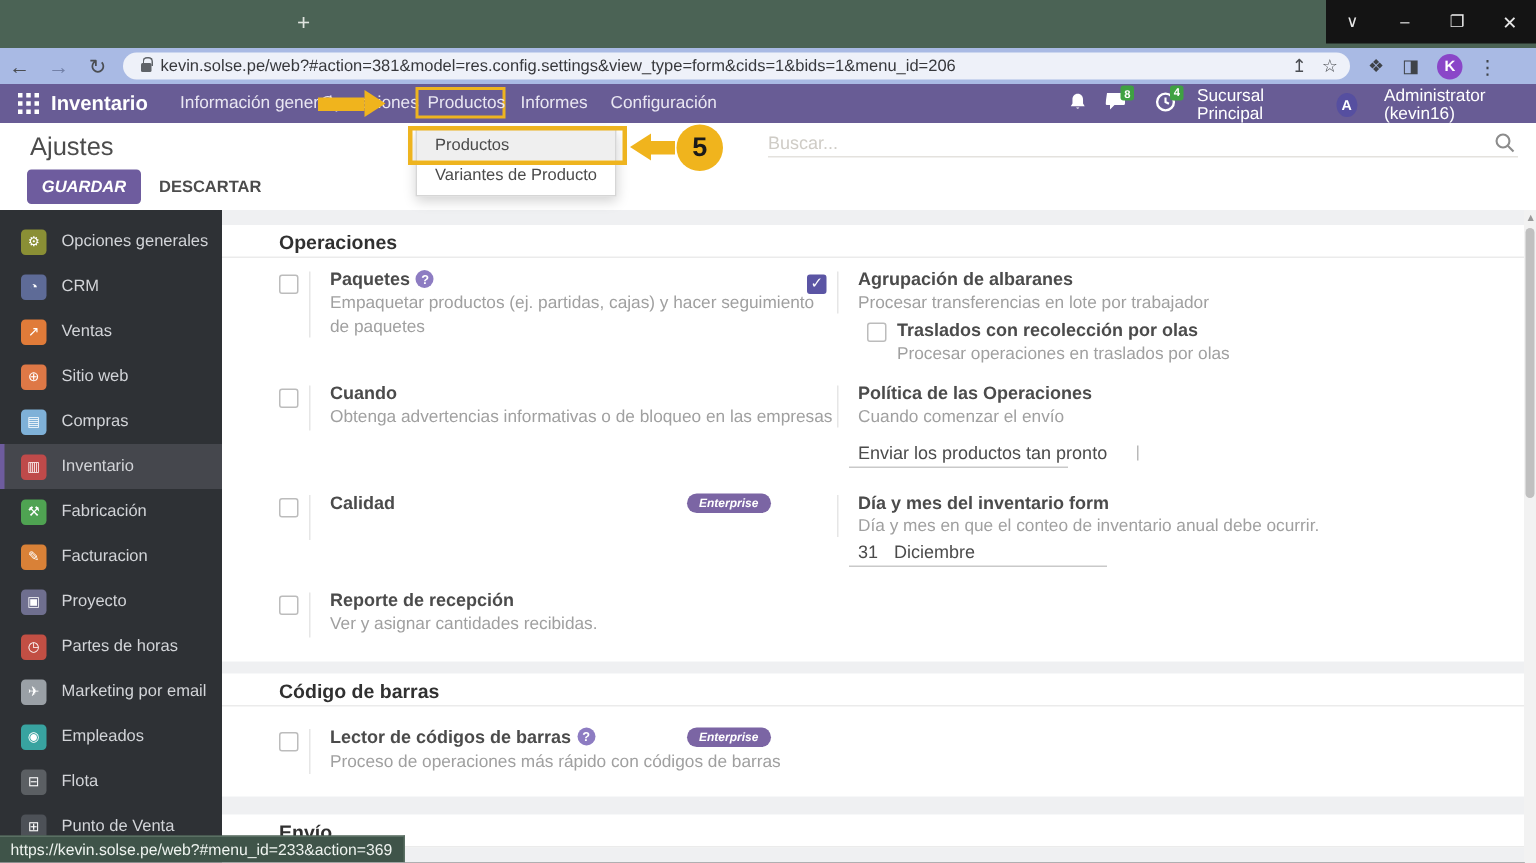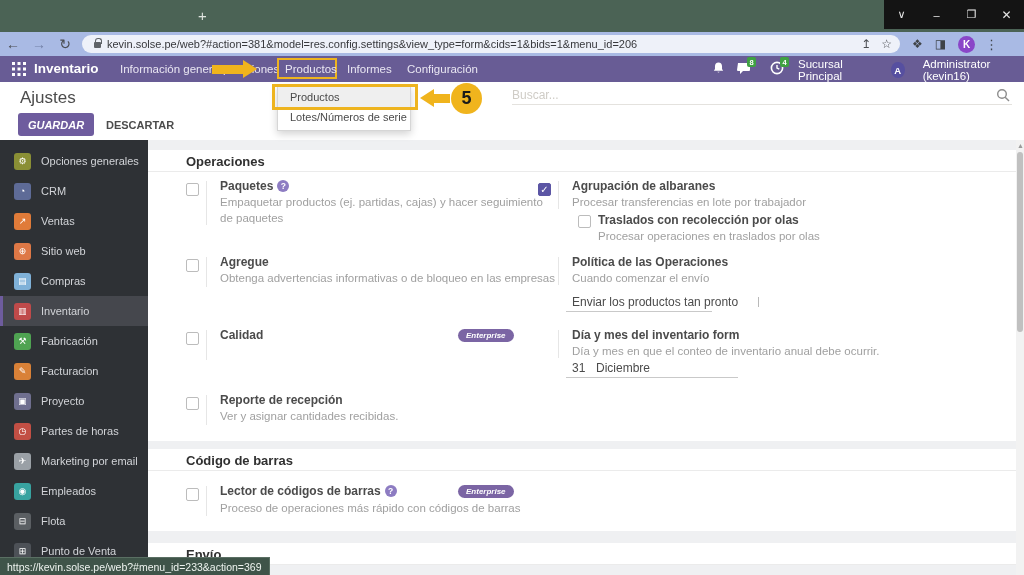--- a/index.html
+++ b/index.html
@@ -186,21 +186,21 @@
   <div class="abs searchwrap">
     <input class="searchinput" type="text" placeholder="Buscar..." style="">
     <svg width="14" height="14" viewBox="0 0 14 14" style="flex:0 0 auto; margin-right:2px;">
         <circle cx="6" cy="6" r="4.3" fill="none" stroke="#8c8c8c" stroke-width="1.4"></circle>
         <path d="M9.2 9.2 L13 13" stroke="#8c8c8c" stroke-width="1.4"></path>
       </svg>
   </div>
 
   <div class="abs dropdown">
     <div class="dd-item hover">Productos</div>
-    <div class="dd-item">Lotes/Números de serie</div>
+    <div class="dd-item">Variantes de Producto</div>
   </div>
   <div class="abs ann-box" style="left:272px; top:84px; width:146px; height:26px;"></div>
   <div class="abs gold arrow-left-body"></div>
   <div class="abs arrow-left-tip"></div>
   <div class="abs step-circle">5</div>
 
   <div class="abs sidebar">
     <div class="side-item" style="top:6px;">
         <span class="side-ic" style="background: rgb(138, 143, 53);">⚙</span>
         <span class="side-label">Opciones generales</span>
@@ -266,21 +266,21 @@
     <div class="sec-rule" style="top:21px;"></div>
   </div>
 
   <span class="abs cb" style="left:186px; top:183px;"></span>
   <span class="abs vline" style="left:206px; top:181px; height:44px;"></span>
   <span class="abs s-label" style="left:220px; top:179px;"><span>Paquetes</span><span class="help">?</span></span>
   <span class="abs s-desc" style="left:220px; top:195px; width:330px;">Empaquetar productos (ej. partidas, cajas) y hacer seguimiento de paquetes</span>
 
   <span class="abs cb" style="left:186px; top:259px;"></span>
   <span class="abs vline" style="left:206px; top:257px; height:30px;"></span>
-  <span class="abs s-label" style="left:220px; top:255px;">Agregue</span>
+  <span class="abs s-label" style="left:220px; top:255px;">Cuando</span>
   <span class="abs s-desc" style="left:220px; top:271px; width:352px;">Obtenga advertencias informativas o de bloqueo en las empresas</span>
 
   <span class="abs cb" style="left:186px; top:332px;"></span>
   <span class="abs vline" style="left:206px; top:330px; height:30px;"></span>
   <span class="abs s-label" style="left:220px; top:328px;">Calidad</span>
   <span class="abs ent-badge" style="left:458px; top:329px;">Enterprise</span>
 
   <span class="abs cb" style="left:186px; top:397px;"></span>
   <span class="abs vline" style="left:206px; top:395px; height:30px;"></span>
   <span class="abs s-label" style="left:220px; top:393px;">Reporte de recepción</span>

